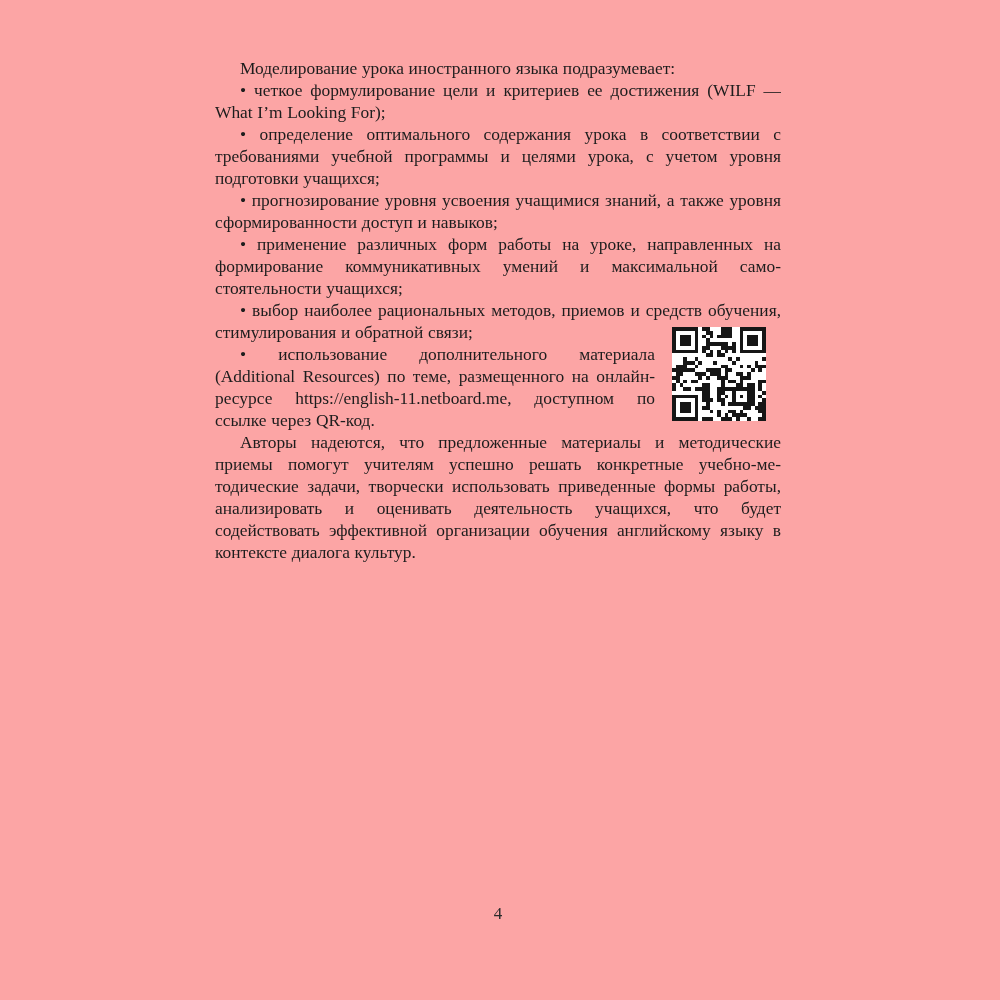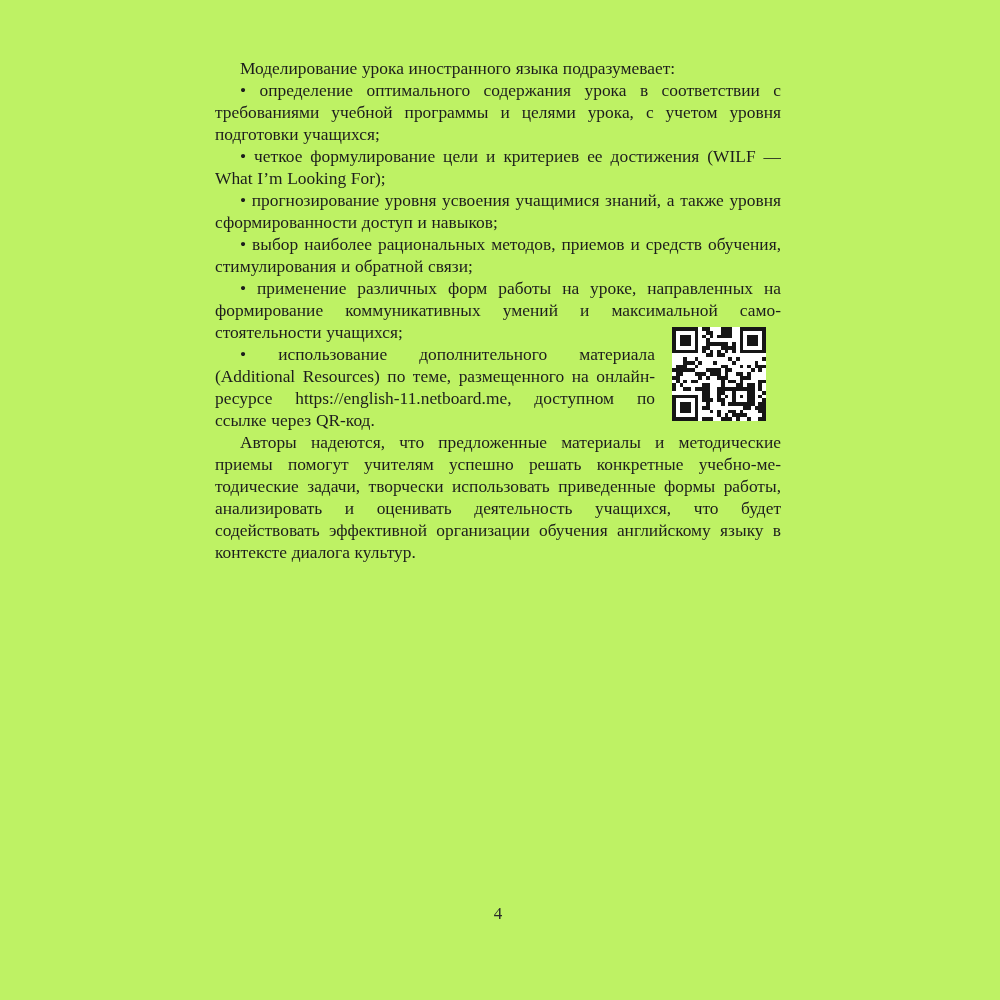--- a/index.html
+++ b/index.html
@@ -11,21 +11,21 @@
     width: 1000px;
     height: 1000px;
     position: relative;
     font-family: "Liberation Serif", "DejaVu Serif", serif;
     color: #1d1d1d;
     overflow: hidden;
   }
   .page {
     position: absolute;
     inset: 0;
-    background: #bef264;
+    background: #fca5a5;
   }
   .text-block {
     position: absolute;
     left: 215px;
     top: 57px;
     width: 566px;
     font-size: 17.4px;
     line-height: 22px;
     text-align: justify;
     text-justify: inter-word;
@@ -60,25 +60,25 @@
     color: #2a2a2a;
   }
 </style>
 </head>
 <body>
 
 <div class="page">
 
   <div class="text-block">
     <p class="para">Моделирование урока иностранного языка подразумевает:</p>
+    <p class="para">• четкое формулирование цели и критериев ее достижения (WILF — What I’m Looking For);</p>
     <p class="para">• определение оптимального содержания урока в соответствии с требованиями учебной программы и целями урока, с учетом уровня подготовки учащихся;</p>
-    <p class="para">• четкое формулирование цели и критериев ее достижения (WILF — What I’m Looking For);</p>
     <p class="para">• прогнозирование уровня усвоения учащимися знаний, а также уровня сформированности доступ и навыков;</p>
+    <p class="para">• применение различных форм работы на уроке, направленных на формирование коммуникативных умений и максимальной само­стоятельности учащихся;</p>
     <p class="para">• выбор наиболее рациональных методов, приемов и средств обу­чения, стимулирования и обратной связи;</p>
-    <p class="para">• применение различных форм работы на уроке, направленных на формирование коммуникативных умений и максимальной само­стоятельности учащихся;</p>
     <p class="para qr-adjacent">• использование дополнительного материала (Additional Resources) по теме, размещенного на он­лайн-ресурсе https://english-11.netboard.me, доступ­ном по ссылке через QR-код.</p>
     <p class="para">Авторы надеются, что предложенные материалы и методические приемы помогут учителям успешно решать конкретные учебно-ме­тодические задачи, творчески использовать приведенные формы работы, анализировать и оценивать деятельность учащихся, что бу­дет содействовать эффективной организации обучения английскому языку в контексте диалога культур.</p>
   </div>
 
   <div class="qr">
     <svg id="qr-svg" width="94" height="94" viewBox="0 0 25 25" shape-rendering="crispEdges" xmlns="http://www.w3.org/2000/svg">
         <g fill="#161616">
           <rect x="0" y="0" width="1" height="1"></rect>
           <rect x="1" y="0" width="1" height="1"></rect>
           <rect x="2" y="0" width="1" height="1"></rect>

